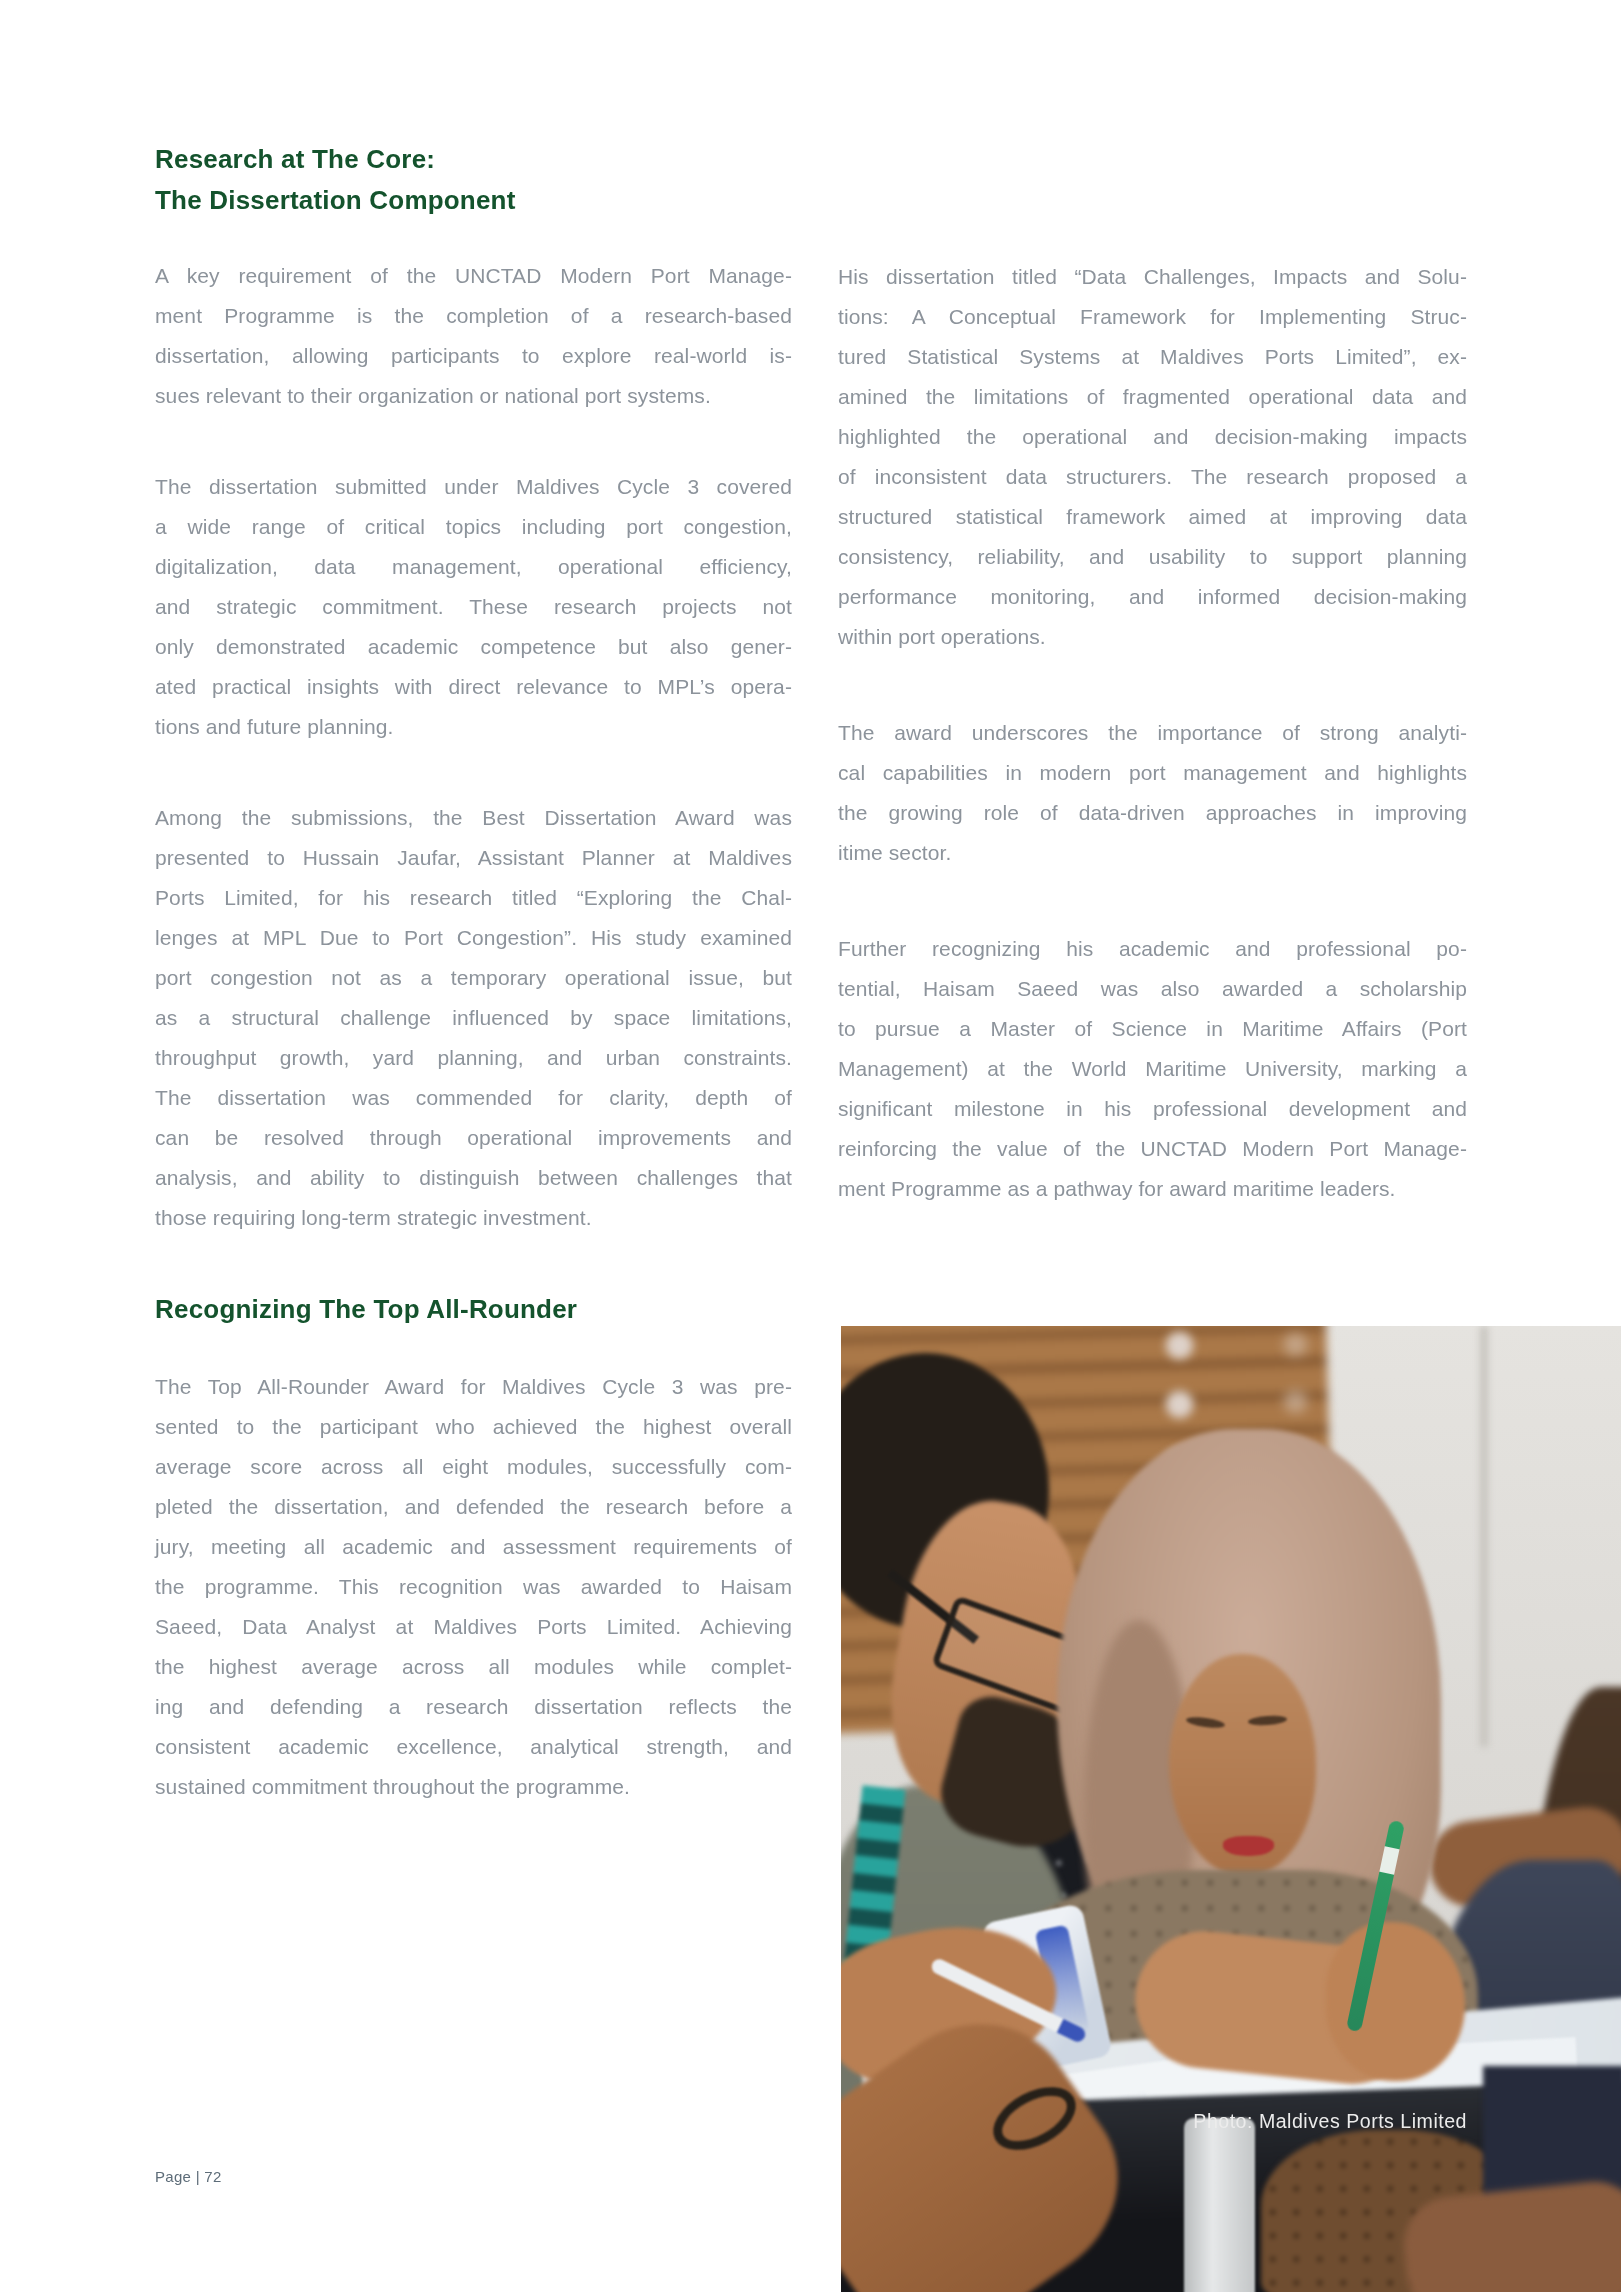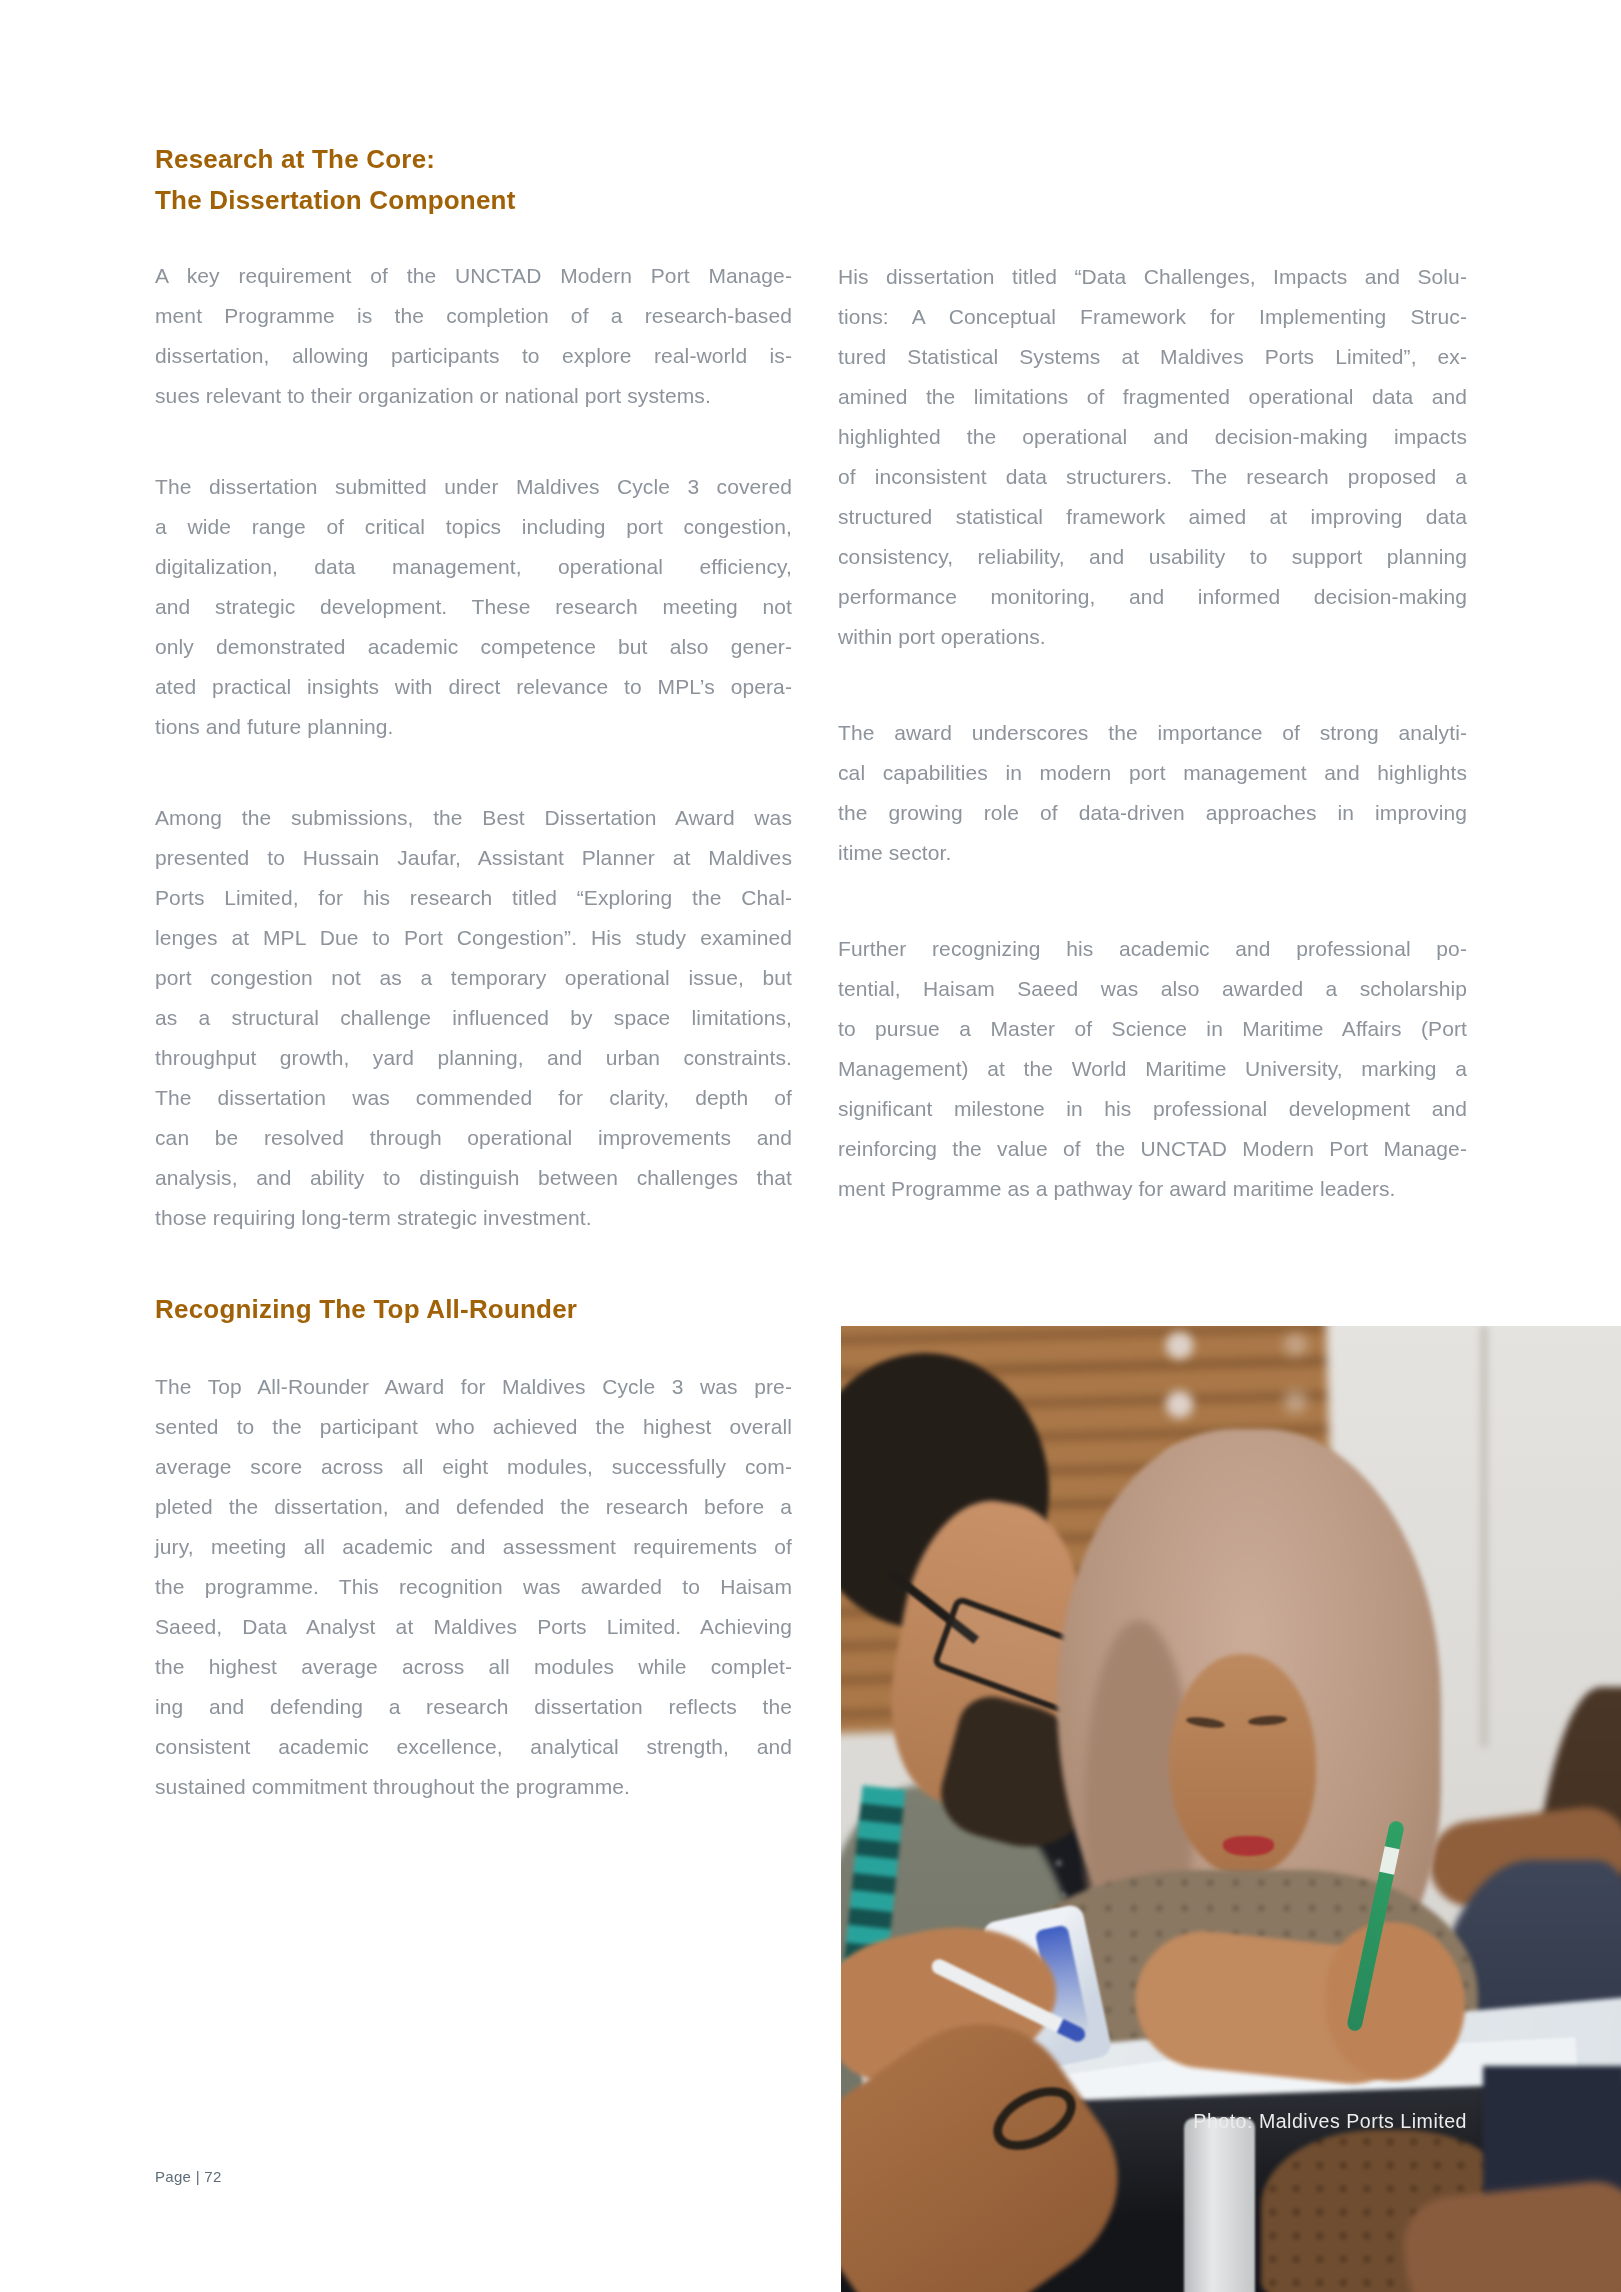--- a/index.html
+++ b/index.html
@@ -4,21 +4,21 @@
 <style>
   html,body { margin:0; padding:0; background:#ffffff; }
   .page {
     position:relative; width:1621px; height:2293px; background:#ffffff;
     font-family:"Liberation Sans", sans-serif; overflow:hidden;
   }
   
   .col-left  { position:absolute; left:155px; top:139px; width:637px; }
   .col-right { position:absolute; left:838px; top:257px; width:629px; }
   .doc-heading {
-    color:#a16207; font-size:26px; font-weight:700; line-height:41px;
+    color:#14532d; font-size:26px; font-weight:700; line-height:41px;
     letter-spacing:0.2px; margin:0;
   }
   .h1-block { margin:0 0 35px 0; }
   .h2-block { margin:43px 0 37px 0; }
   .para { margin:0 0 51px 0; color:#8c939b; font-size:21px; line-height:40px; letter-spacing:0.1px; }
   .col-right .para { margin-bottom:56px; }
   .para:last-child { margin-bottom:0; }
   .tline { text-align:justify; text-align-last:justify; white-space:nowrap; }
   .tline-last { text-align-last:left; }
   
@@ -146,21 +146,21 @@
     <div class="para">
         <div class="tline">A key requirement of the UNCTAD Modern Port Manage-</div>
         <div class="tline">ment Programme is the completion of a research-based</div>
         <div class="tline">dissertation, allowing participants to explore real-world is-</div>
         <div class="tline tline-last">sues relevant to their organization or national port systems.</div>
       </div>
     <div class="para">
         <div class="tline">The dissertation submitted under Maldives Cycle 3 covered</div>
         <div class="tline">a wide range of critical topics including port congestion,</div>
         <div class="tline">digitalization, data management, operational efficiency,</div>
-        <div class="tline">and strategic development. These research meeting not</div>
+        <div class="tline">and strategic commitment. These research projects not</div>
         <div class="tline">only demonstrated academic competence but also gener-</div>
         <div class="tline">ated practical insights with direct relevance to MPL’s opera-</div>
         <div class="tline tline-last">tions and future planning.</div>
       </div>
     <div class="para">
         <div class="tline">Among the submissions, the Best Dissertation Award was</div>
         <div class="tline">presented to Hussain Jaufar, Assistant Planner at Maldives</div>
         <div class="tline">Ports Limited, for his research titled “Exploring the Chal-</div>
         <div class="tline">lenges at MPL Due to Port Congestion”. His study examined</div>
         <div class="tline">port congestion not as a temporary operational issue, but</div>

